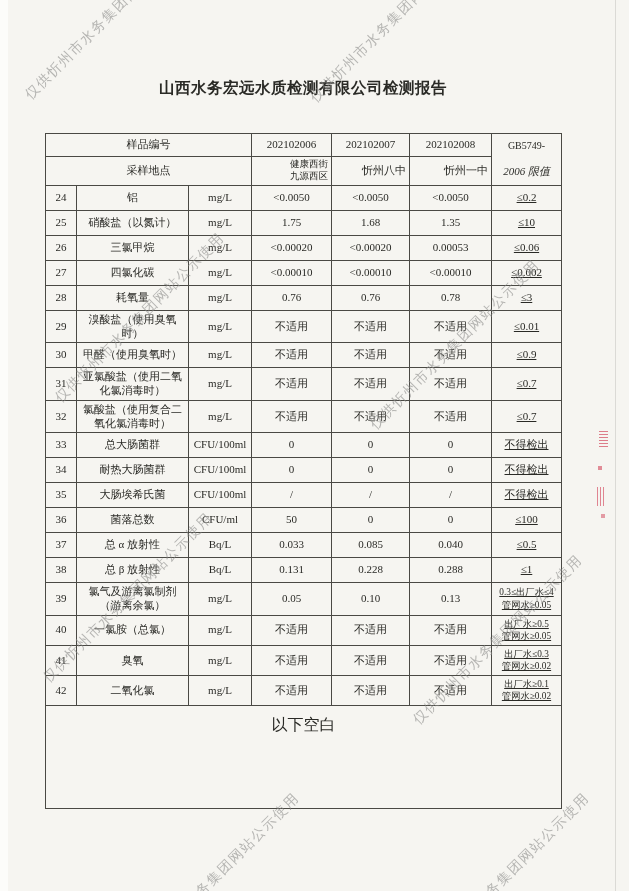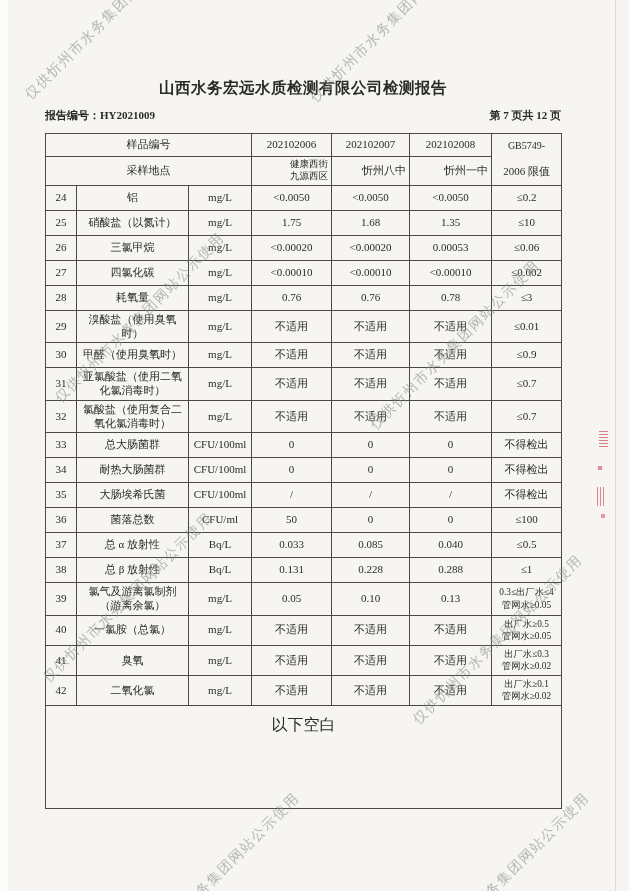--- a/index.html
+++ b/index.html
@@ -46,27 +46,27 @@
     color:#2a2a26; overflow:hidden;
   }
   tr { height:25px; }
   tr.hr1 { height:23px; }
   tr.hr2 { height:26px; }
   .c-no { font-size:11px; }
   .c-name { text-align:left; padding-left:6px; font-size:10.4px; }
   .c-unit { font-size:10.5px; }
   .c-val { font-size:11px; }
   .c-limit { padding:1px 1px; }
-  .limit-line { font-size:11px; }
+  .limit-line { font-size:11px;text-decoration:underline; }
   .limit-line.small { font-size:9.3px; line-height:1.35; white-space:nowrap; }
   .limit-head {
     vertical-align:middle;
   }
   .limit-head .lh1 { margin-bottom:13px; font-size:10px; }
-  .limit-head .lh2 { font-size:11px; }
+  .limit-head .lh2 { font-size:11px;font-style:italic; }
   .loc div { font-size:11px;text-align:right; }
   .loc div.small { font-size:9.5px; line-height:1.25; }
   .footer-row td {
     height:84px; text-align:center; vertical-align:top;
     padding:9px 12px; font-size:16px;
   }
   .watermark-layer {
     position:absolute; left:0; top:0; width:100%; height:100%;
     pointer-events:none; z-index:5;
   }
@@ -89,24 +89,20 @@
 </style>
 </head>
 <body>
 
 <div class="page">
 
   <div class="fold-line"></div>
 
   <h1 class="title">山西水务宏远水质检测有限公司检测报告</h1>
 
-  <div class="meta-row">
-    <span><span>报告编号：</span><span>HY2021009</span></span>
-    <span>第 7 页共 12 页</span>
-  </div>
 
   <table class="report-table">
     <colgroup>
       <col style="width:31px">
         <col style="width:112px">
         <col style="width:63px">
       <col style="width:80px">
         <col style="width:78px">
         <col style="width:82px">
         <col style="width:70px">

